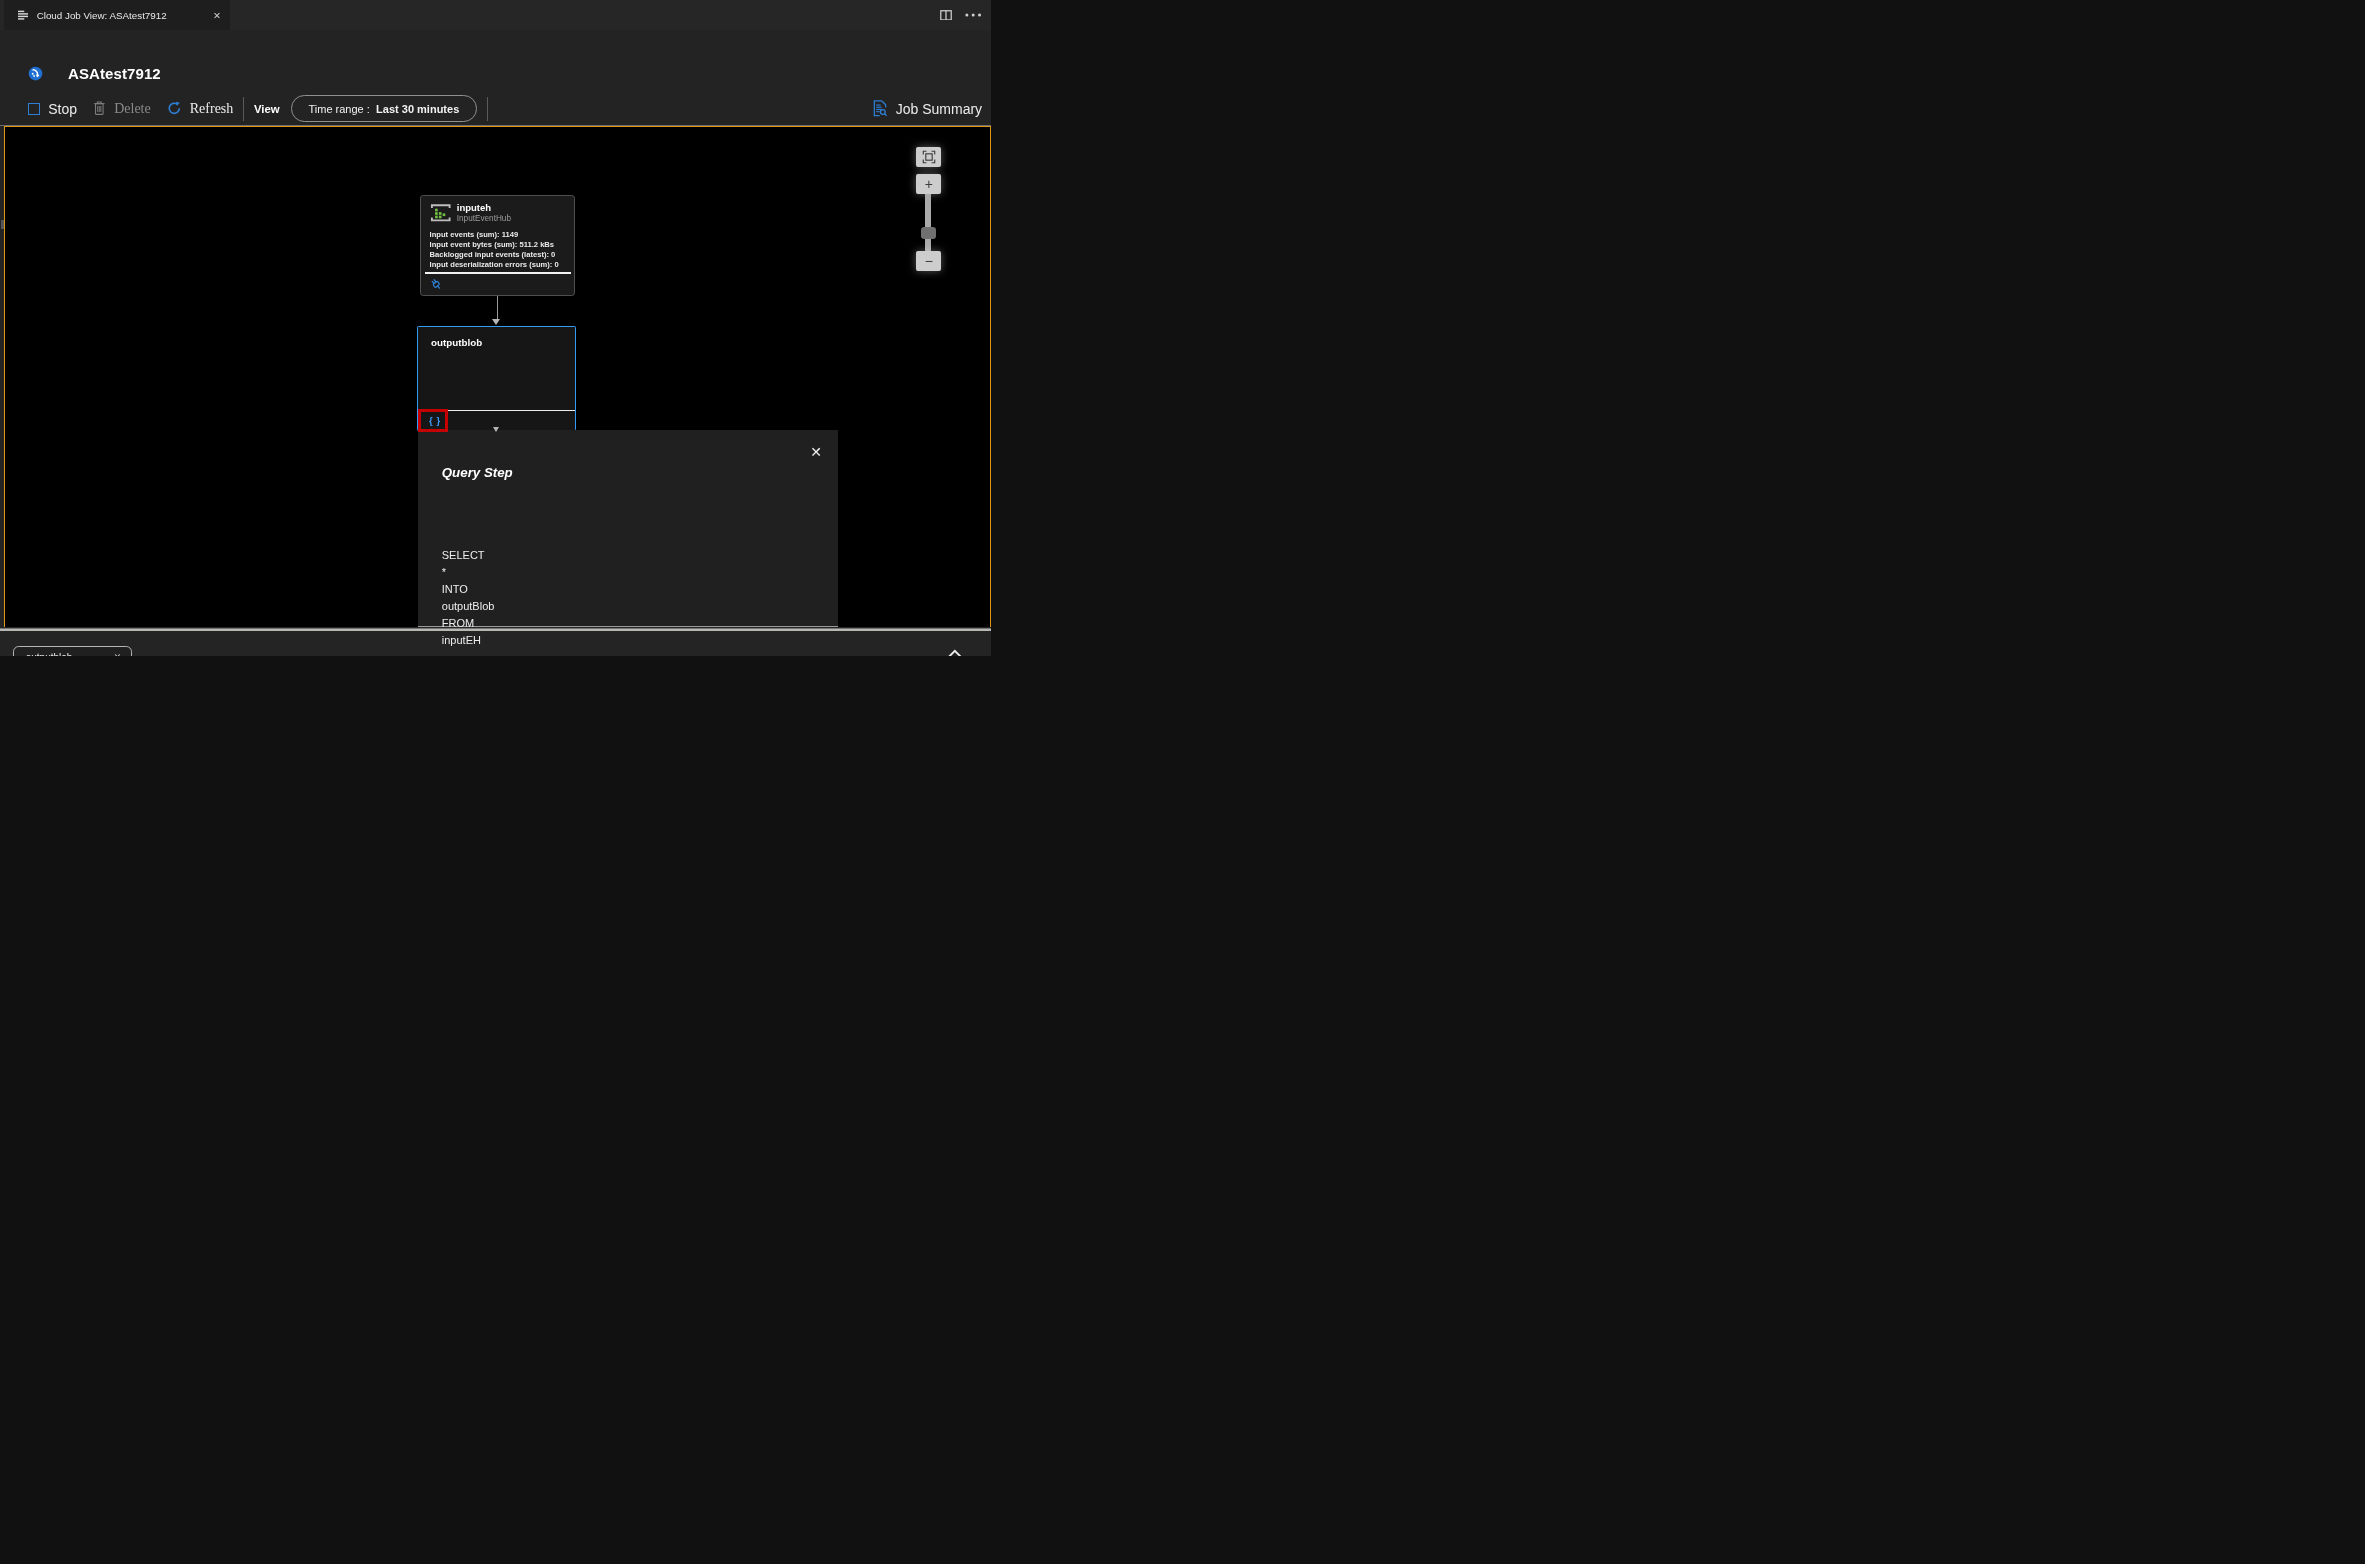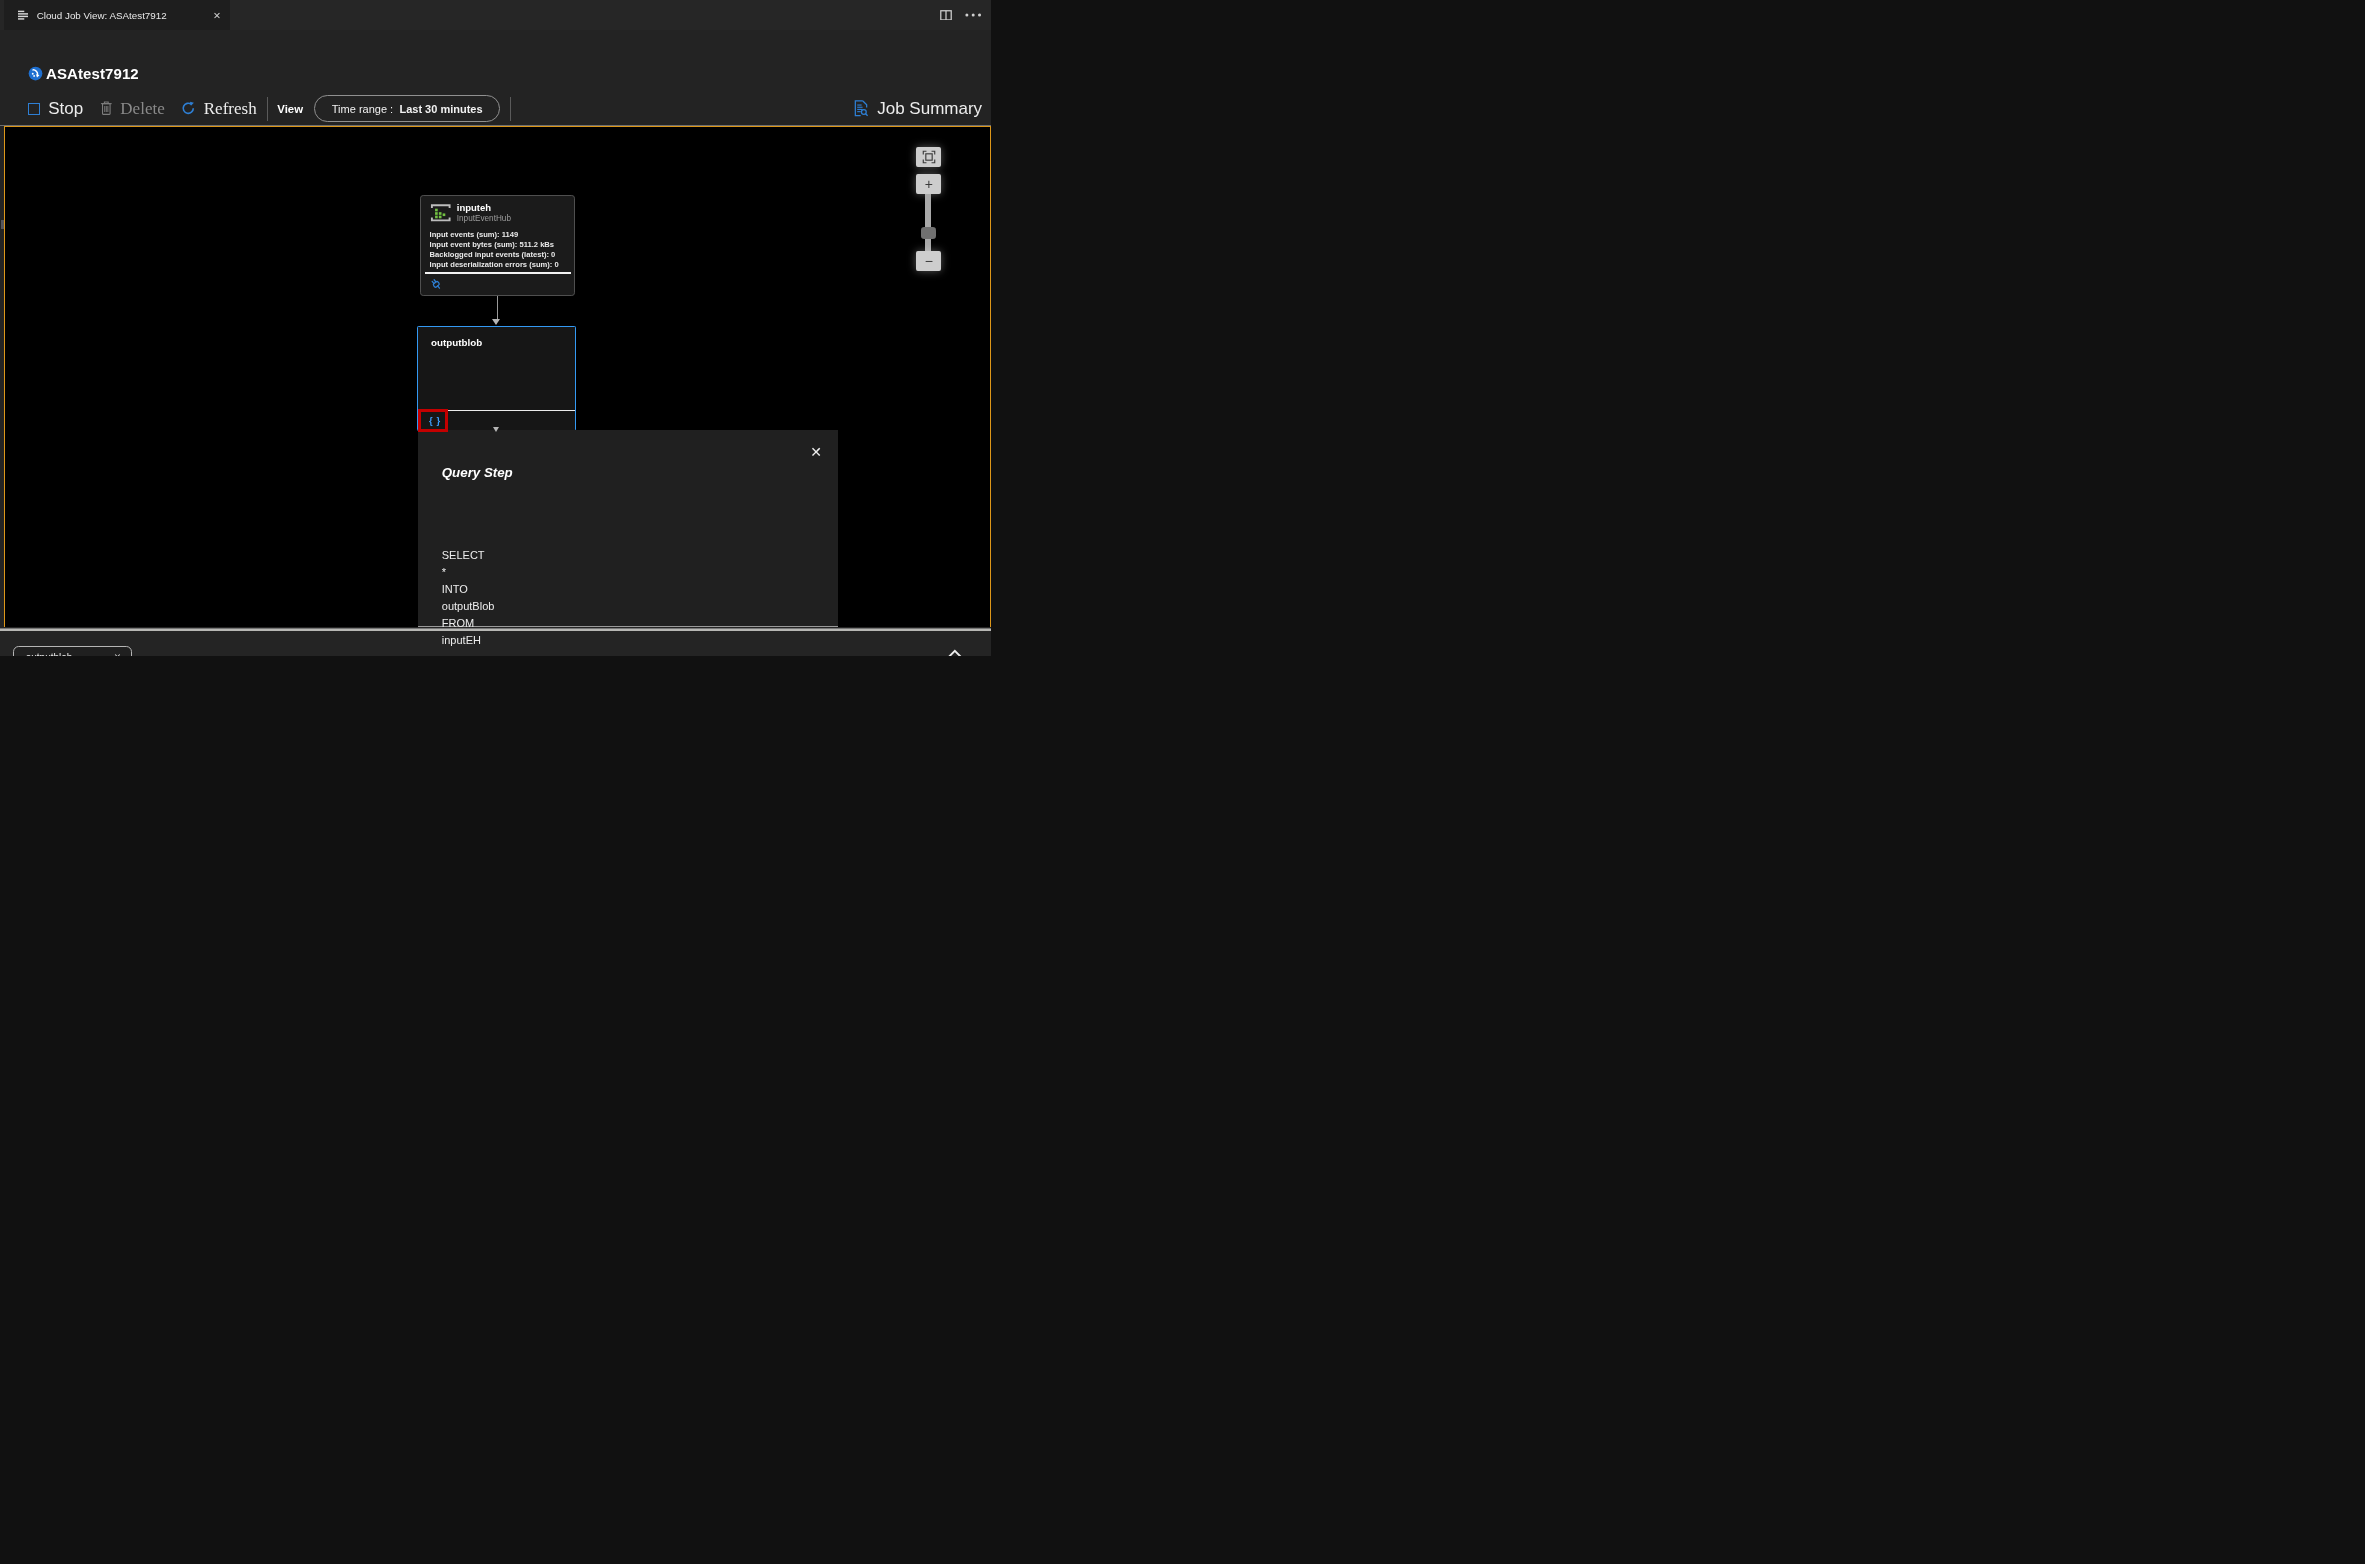--- a/index.html
+++ b/index.html
@@ -13,31 +13,31 @@
   
   .tabbar{position:absolute; left:0; top:0; width:991px; height:30px; background:#262626;}
   .tab{position:absolute; left:3.8px; top:0; width:226px; height:30px; background:#1e1e1e;
        display:flex; align-items:center; padding:0 8.9px 0 14px;}
   .tab-label{font-size:9.8px; color:#e9e9e9; margin-left:8.2px; white-space:nowrap;}
   .tab-close{margin-left:auto; color:#cfcfcf; font-size:9.5px; cursor:pointer; padding-left:6.3px;}
   .tabbar-actions{position:absolute; right:10px; top:0; height:30px; display:flex; align-items:center; gap:12.6px;}
 
   
   .header{position:absolute; left:0; top:30px; width:991px; height:62px; background:#232323;}
-  .title-row{position:absolute; left:28px; top:35px; display:flex; align-items:center; gap:3px;}
+  .title-row{position:absolute; left:28px; top:35px; display:flex; align-items:center; gap:25px;}
   .page-title{font-size:15px; font-weight:700; color:#fff; letter-spacing:0.1px;}
   .meta-row{position:absolute; left:49px; top:66px; display:flex; align-items:center; column-gap:17px; font-size:10.7px;}
   .meta-pair{display:flex; column-gap:8.2px; align-items:baseline; white-space:nowrap;}
   .meta-lbl{font-weight:700; color:#f2f2f2;}
   .meta-val{color:#e3e3e3;}
 
   
   .toolbar{position:absolute; left:0; top:92px; width:991px; height:34px; background:#232323;
            border-bottom:0.6px solid #6f6f6f; display:flex; align-items:center; padding:0 8.9px 0 28px;}
-  .tb-btn{display:flex; align-items:center; gap:8.2px; font-size:17px; color:#ececec; cursor:pointer; white-space:nowrap;}
+  .tb-btn{display:flex; align-items:center; gap:8.2px; font-size:14px; color:#ececec; cursor:pointer; white-space:nowrap;}
   .tb-btn.disabled{color:#8a8a8a;}
   .tb-sep{width:0.6px; height:24px; background:#5a5a5a; margin:0 10px;}
   .tb-view{font-weight:700; font-size:11.4px; color:#fff; cursor:pointer;text-align:right;}
   .pill{margin-left:11.4px; height:26.6px; border:1.3px solid #909090; border-radius:13.3px;
         display:flex; align-items:center; padding:0 16.4px; gap:6.3px; font-size:11px; color:#f2f2f2; cursor:pointer; white-space:nowrap;}
   .pill b{font-weight:700;}
   .tb-spacer{flex:1;}
   .stop-square{width:12px; height:12px; border:1.6px solid var(--accent); background:transparent;}
   .mlead{margin-left:16.4px;font-family:Liberation Serif, serif;}
 

